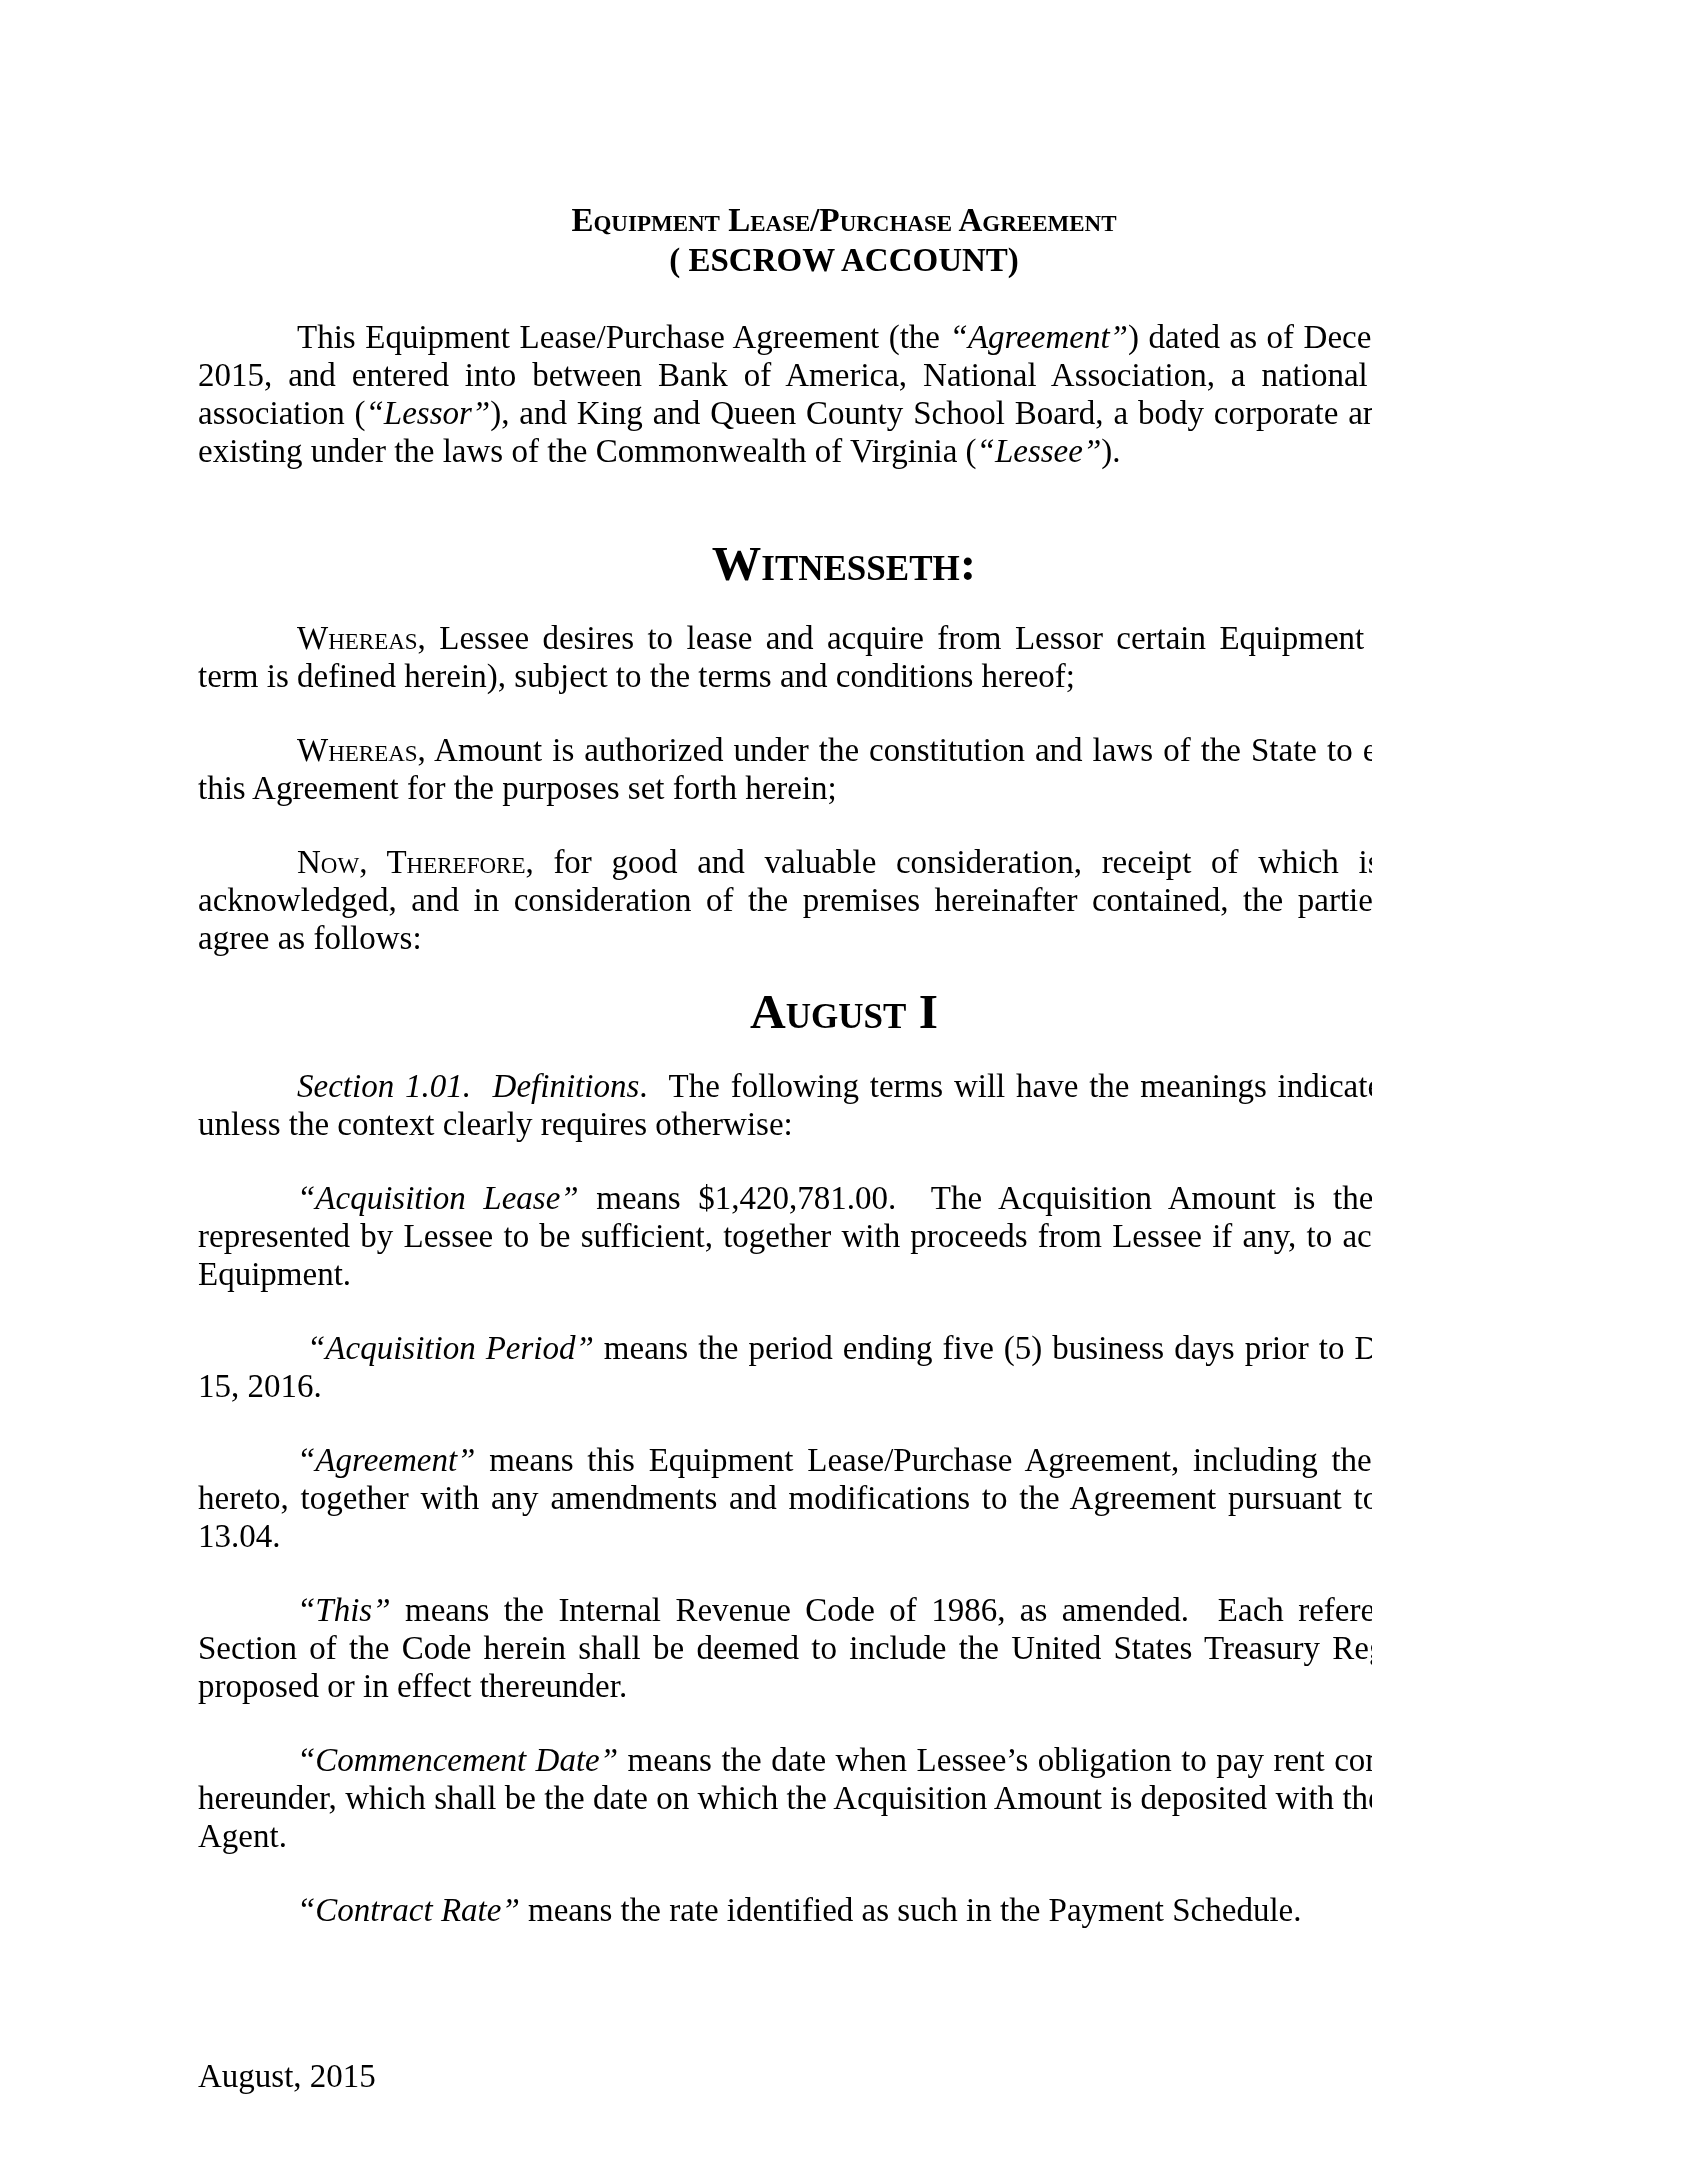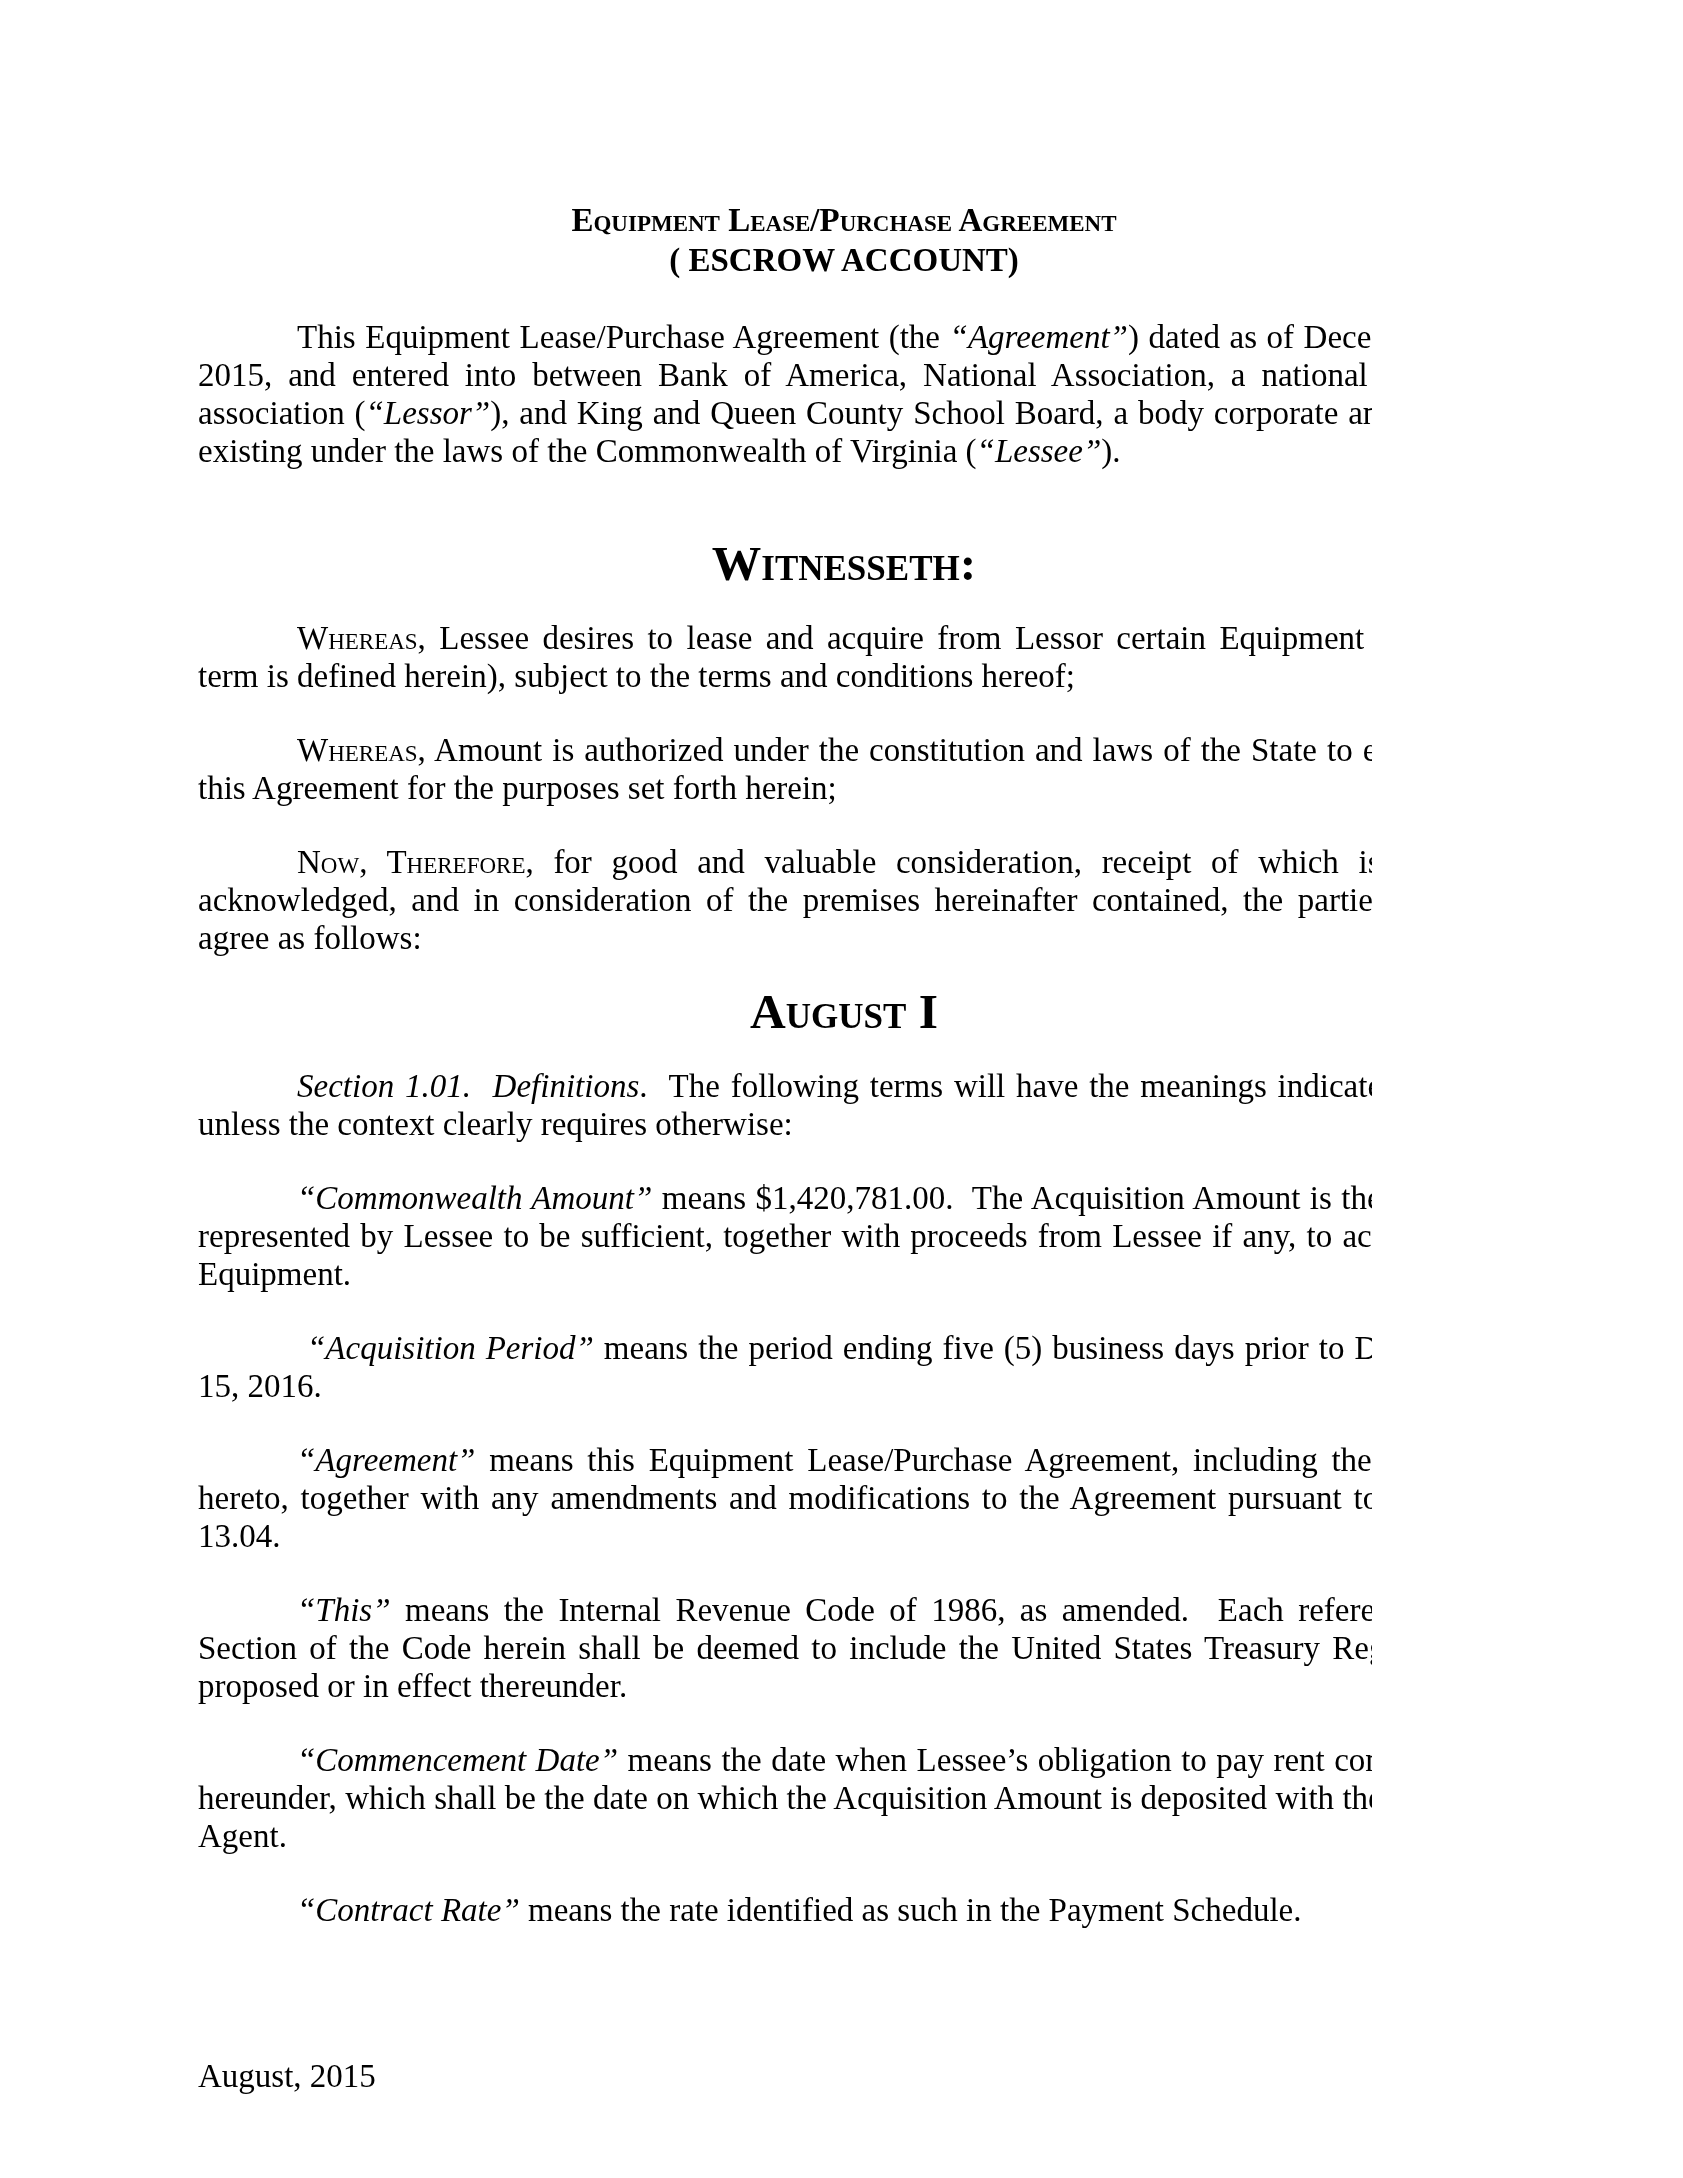--- a/index.html
+++ b/index.html
@@ -82,21 +82,21 @@
     <p class="para"><span class="sc">Whereas</span><span>, Lessee desires to lease and acquire from Lessor certain Equipment (as such term is defined herein), subject to the terms and conditions hereof;</span></p>
 
     <p class="para"><span class="sc">Whereas</span><span>, Amount is authorized under the constitution and laws of the State to enter into this Agreement for the purposes set forth herein;</span></p>
 
     <p class="para"><span class="sc">Now, Therefore</span><span>, for good and valuable consideration, receipt of which is hereby acknowledged, and in consideration of the premises hereinafter contained, the parties hereby agree as follows:</span></p>
 
     <h2 class="heading">August I</h2>
 
     <p class="para"><span class="it">Section 1.01.&nbsp; Definitions</span><span>.&nbsp; The following terms will have the meanings indicated below unless the context clearly requires otherwise:</span></p>
 
-    <p class="para"><span class="it">“Commonwealth Amount”</span><span> means $1,420,781.00.&nbsp; The Acquisition Amount is the amount represented by Lessee to be sufficient, together with proceeds from Lessee if any, to acquire the Equipment.</span></p>
+    <p class="para"><span class="it">“Acquisition Lease”</span><span> means $1,420,781.00.&nbsp; The Acquisition Amount is the amount represented by Lessee to be sufficient, together with proceeds from Lessee if any, to acquire the Equipment.</span></p>
 
     <p class="para"><span>&nbsp;</span><span class="it">“Acquisition Period”</span><span> means the period ending five (5) business days prior to December 15, 2016.</span></p>
 
     <p class="para"><span class="it">“Agreement”</span><span> means this Equipment Lease/Purchase Agreement, including the exhibits hereto, together with any amendments and modifications to the Agreement pursuant to Section 13.04.</span></p>
 
     <p class="para"><span class="it">“This”</span><span> means the Internal Revenue Code of 1986, as amended.&nbsp; Each reference to a Section of the Code herein shall be deemed to include the United States Treasury Regulations proposed or in effect thereunder.</span></p>
 
     <p class="para"><span class="it">“Commencement Date”</span><span> means the date when Lessee’s obligation to pay rent commences hereunder, which shall be the date on which the Acquisition Amount is deposited with the Escrow Agent.</span></p>
 
     <p class="para"><span class="it">“Contract Rate”</span><span> means the rate identified as such in the Payment Schedule.</span></p>

